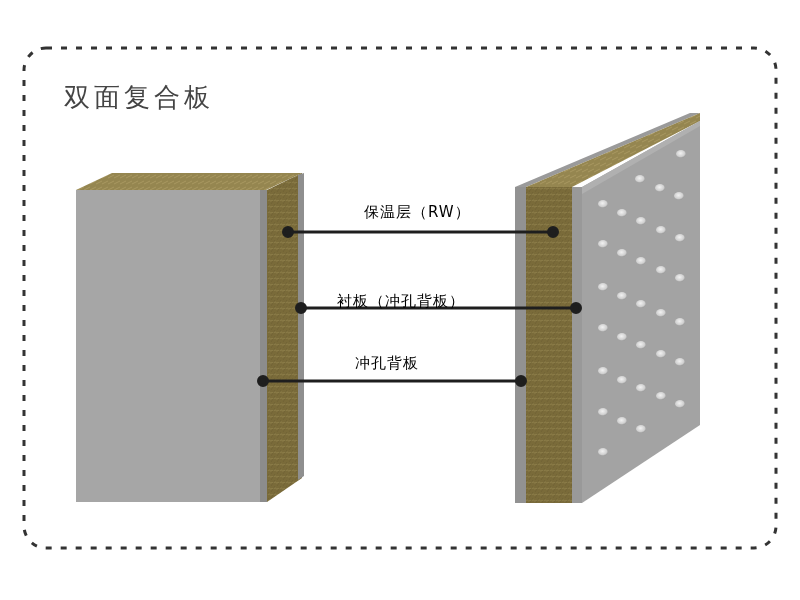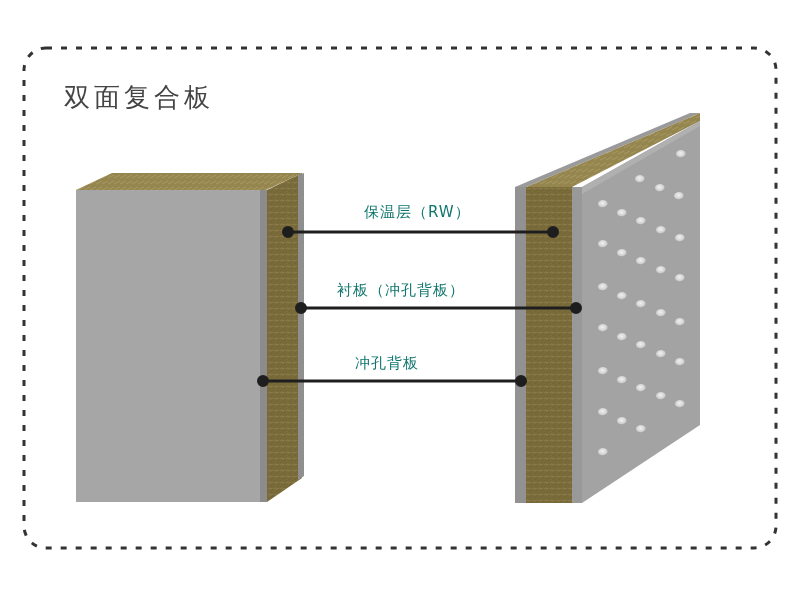--- a/index.html
+++ b/index.html
@@ -1,21 +1,21 @@
 <!DOCTYPE html>
 <html><head>
 <meta charset="utf-8">
 <style>
   html, body { margin:0; padding:0; background:#ffffff; }
   body { width:800px; height:600px; position:relative; overflow:hidden;
          font-family:"DejaVu Sans","Liberation Sans",sans-serif; }
   .frame { position:absolute; left:0; top:0; width:800px; height:600px; }
   .title { position:absolute; left:64px; top:80px; font-size:26px; color:#444;
            letter-spacing:4px; }
-  .label { position:absolute; font-size:15px; color:#0f766e; letter-spacing:1px; white-space:nowrap; }
+  .label { position:absolute; font-size:15px; color:#000000; letter-spacing:1px; white-space:nowrap; }
 </style>
 </head>
 <body>
 
 <svg class="frame" width="800" height="600" viewBox="0 0 800 600">
   <defs>
     <pattern id="wool" width="6" height="6" patternUnits="userSpaceOnUse">
       <rect width="6" height="6" fill="#7a6b3a"></rect>
       <path d="M0 3 L6 2" stroke="#8e7f4a" stroke-width="1"></path>
       <path d="M1 6 L5 0" stroke="#6b5d30" stroke-width="0.6"></path>
@@ -107,14 +107,14 @@
       <circle cx="576" cy="308" r="4.5"></circle>
     <line x1="263" y1="381" x2="521" y2="381"></line>
     <circle cx="263" cy="381" r="4.5"></circle>
       <circle cx="521" cy="381" r="4.5"></circle>
   </g>
 </svg>
 
 <div class="title">双面复合板</div>
 
 <div class="label" style="left:364px; top:203px;">保温层（RW）</div>
-<div class="label" style="left:337px; top:281px;">衬板（冲孔背板）</div>
+<div class="label" style="left:337px; top:292px;">衬板（冲孔背板）</div>
 <div class="label" style="left:355px; top:354px;">冲孔背板</div>
 
 </body></html>

